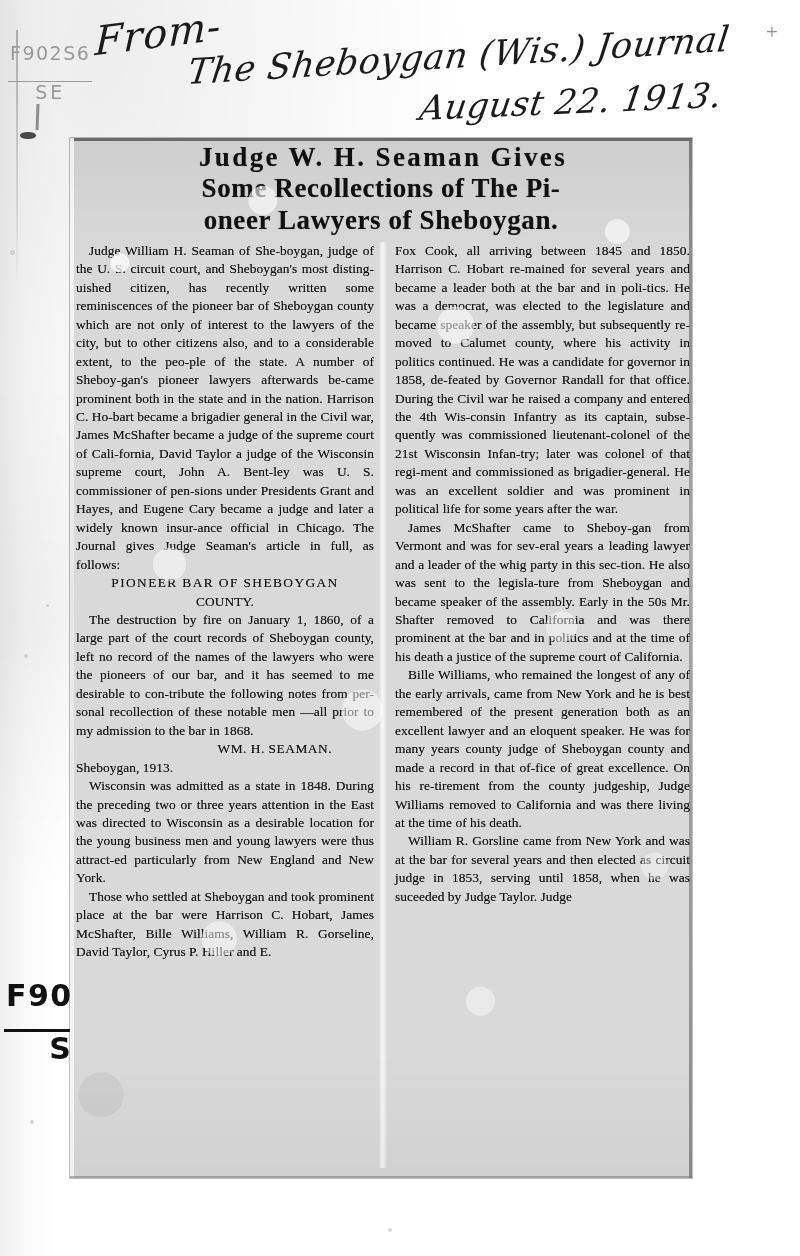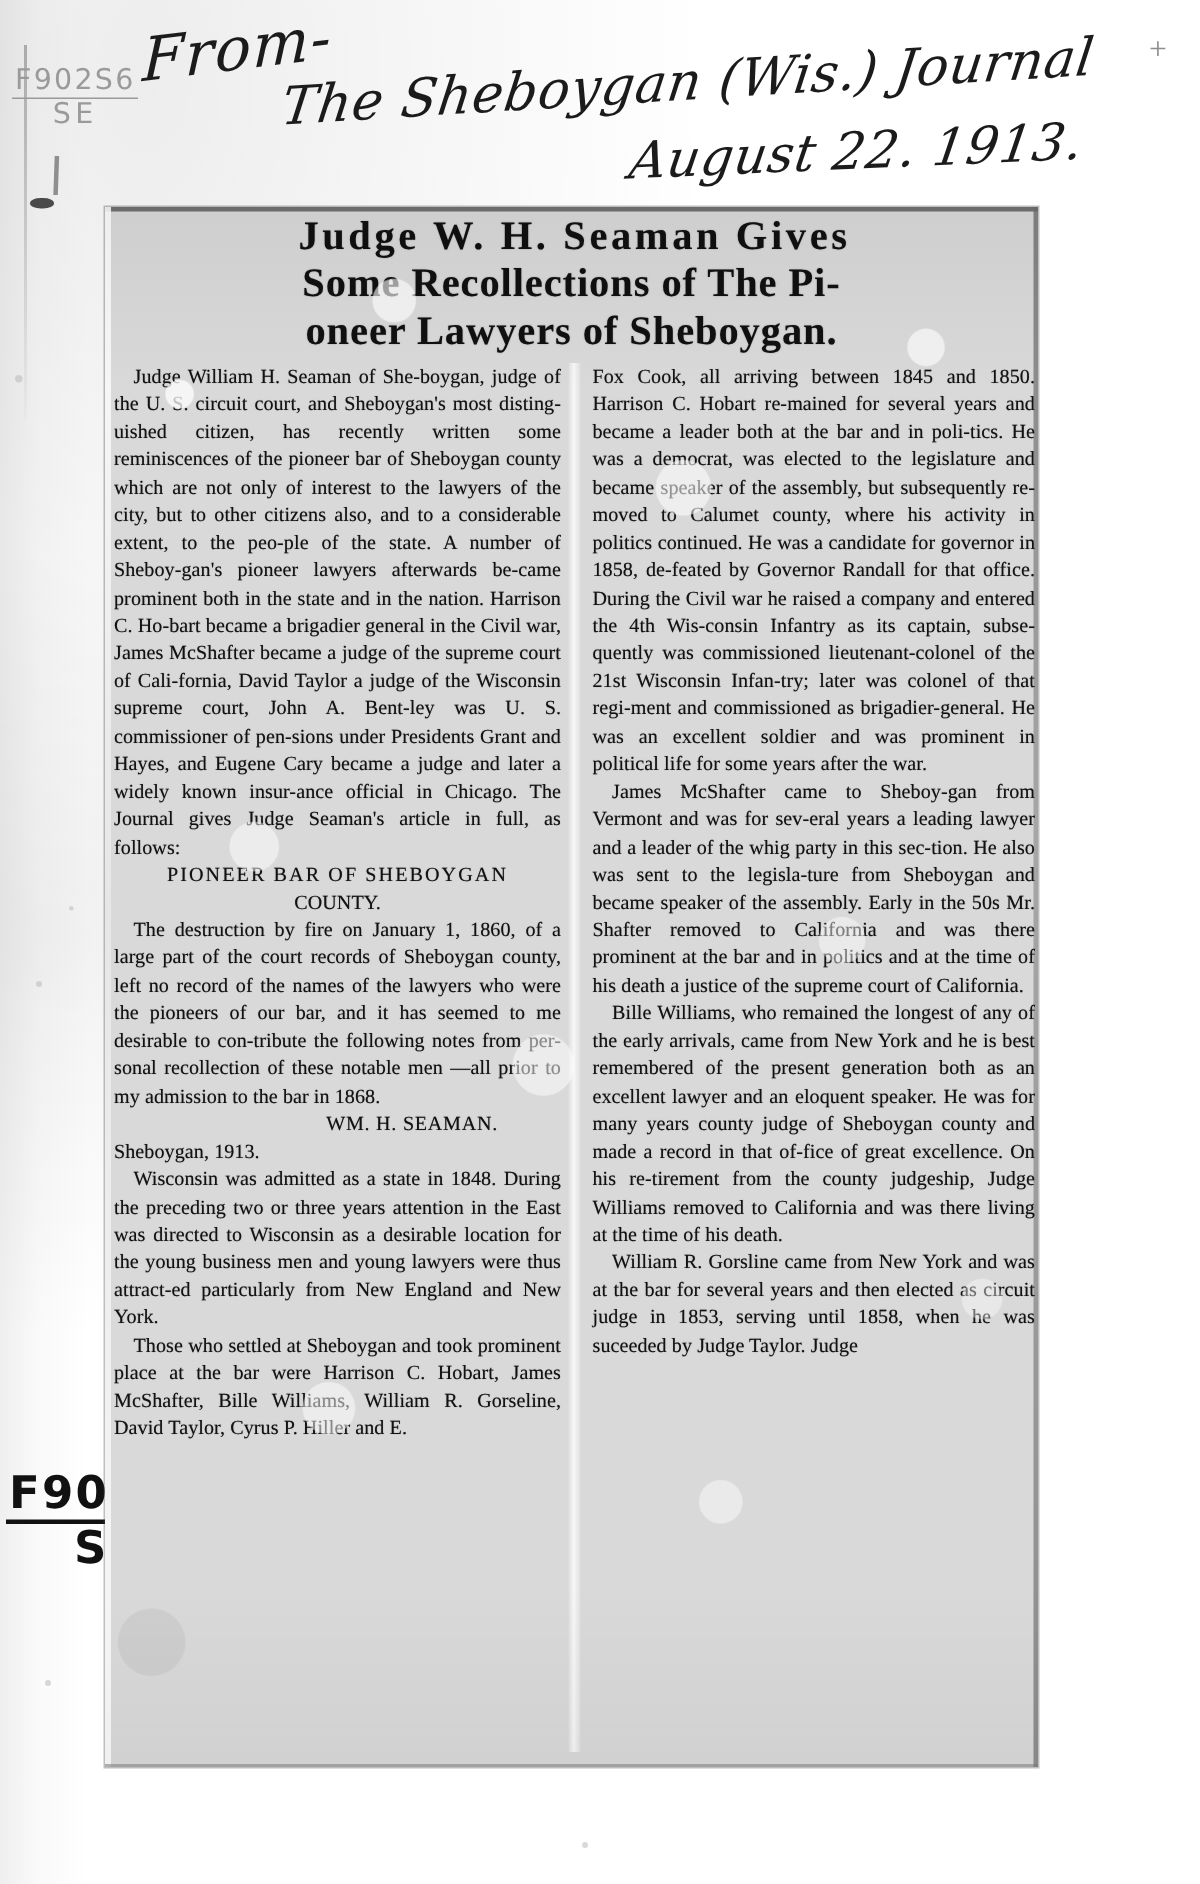--- a/index.html
+++ b/index.html
@@ -76,21 +76,21 @@
   
   .catalog {
     position: absolute;
     font-family: "DejaVu Sans", sans-serif;
     text-align: center;
     line-height: 1.05;
   }
   .catalog .top {
     display: block;
     border-bottom: 2px solid currentColor;
-    padding: 0 2px 1px 2px;
+    padding: 0 2px 17px 2px;
     letter-spacing: 1.5px;
   }
   .catalog .bot {
     display: block;
     letter-spacing: 3px;
     padding-top: 1px;
   }
   .catalog-faint {
     left: 8px; top: 44px;
     color: #9a9a9a;

